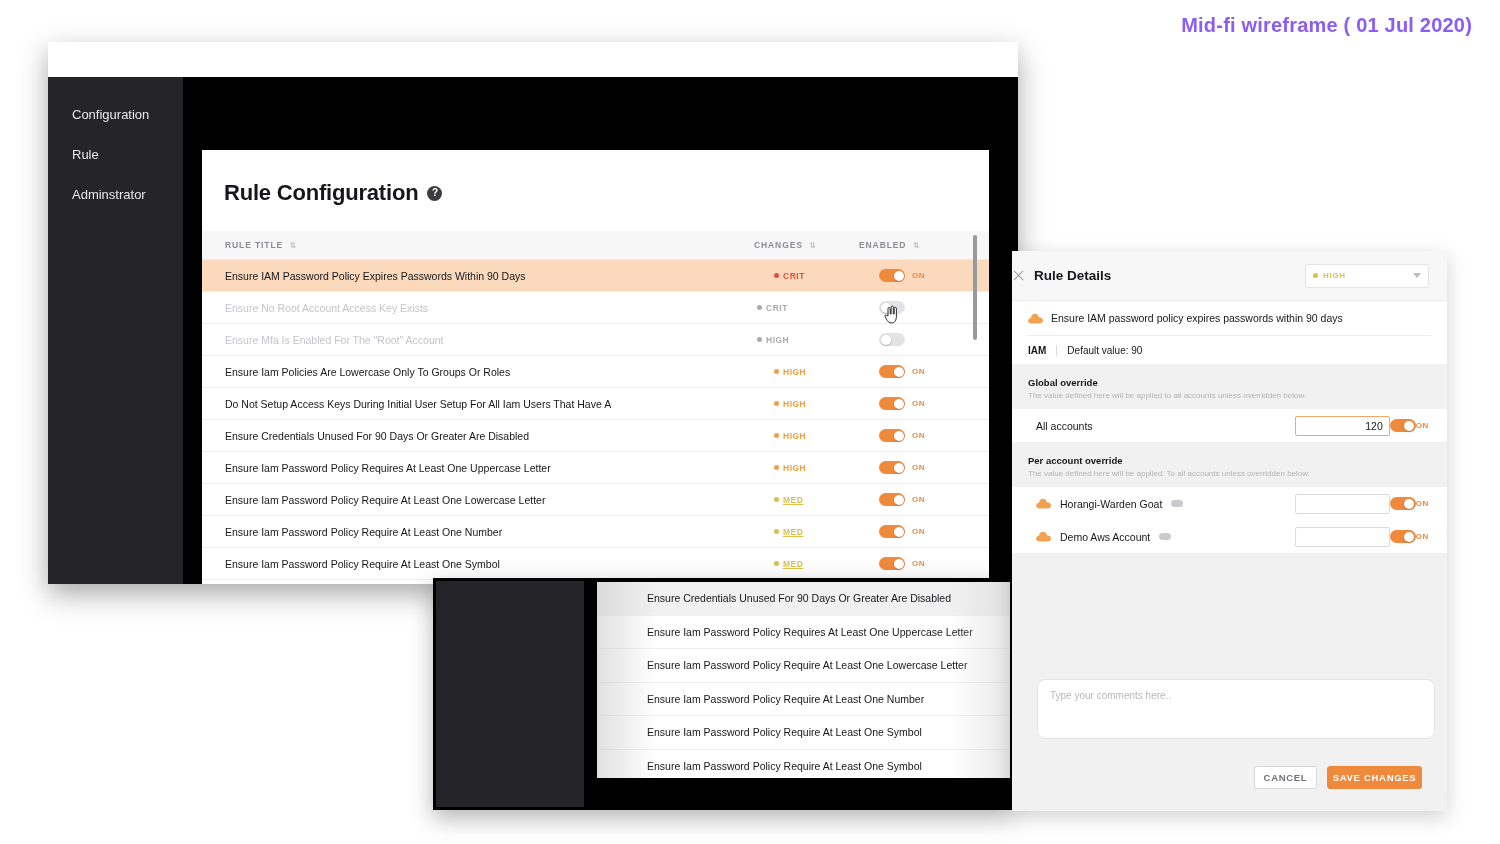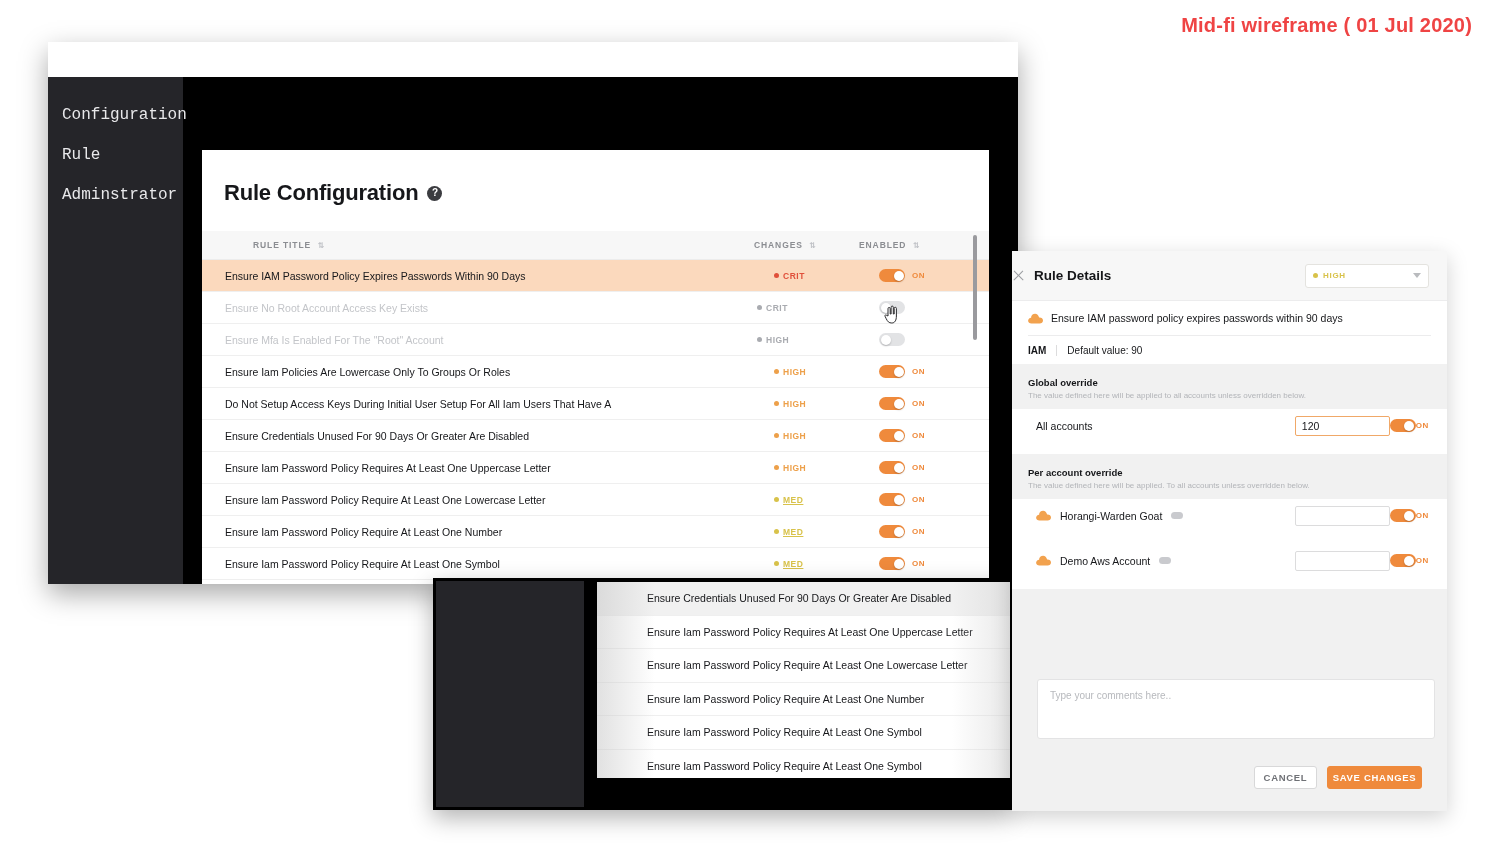--- a/index.html
+++ b/index.html
@@ -7,39 +7,39 @@
   body{
     width:1500px;height:844px;background:#ffffff;
     font-family:"Liberation Sans","DejaVu Sans",sans-serif;
     overflow:hidden;position:relative;
   }
   .canvas{position:absolute;inset:0;}
 
   
   .caption{
     position:absolute;right:28px;top:14px;
-    font-size:20px;font-weight:bold;color:#ef4444;
+    font-size:20px;font-weight:bold;color:#8b5cf6;
     letter-spacing:.2px;white-space:nowrap;
   }
 
   
   .window{
     position:absolute;left:48px;top:42px;width:970px;height:542px;
     background:#ffffff;box-shadow:0 10px 26px rgba(0,0,0,.34);
   }
   .window-topbar{position:absolute;left:0;top:0;width:100%;height:35px;background:#ffffff;}
   .window-body{position:absolute;left:0;top:35px;width:100%;height:507px;background:#000000;}
 
   .side-nav{
     position:absolute;left:0;top:0;width:135px;height:100%;
     background:#252529;
   }
   .side-nav .nav-item{
-    color:#e8e8ea;font-size:16px;margin-left:14px;
-    padding:0;line-height:20px;cursor:pointer;font-family:Liberation Mono, monospace;
+    color:#e8e8ea;font-size:13px;margin-left:24px;
+    padding:0;line-height:20px;cursor:pointer;
   }
   .side-nav .nav-item:nth-child(1){margin-top:28px;}
   .nav-spacer{height:20px;}
 
   
   .card{
     position:absolute;left:154px;top:73px;width:787px;height:434px;
     background:#ffffff;overflow:hidden;
   }
   .card-title{
@@ -51,21 +51,21 @@
     width:15px;height:15px;border-radius:50%;background:#3b3c40;
     color:#fff;font-size:10px;font-weight:bold;
     display:inline-flex;align-items:center;justify-content:center;
     line-height:1;
   }
 
   .table{margin-top:25px;position:relative;}
   .t-head{
     display:flex;align-items:center;height:28px;
     background:#f7f7f7;border-bottom:1px solid #ececec;
-    font-size:8.5px;letter-spacing:.9px;color:#8b8d92;font-weight:bold;padding-left:28px;
+    font-size:8.5px;letter-spacing:.9px;color:#8b8d92;font-weight:bold;
   }
   .col-title{flex:1;padding-left:23px;}
   .col-sev{width:105px;}
   .col-en{width:130px;}
   .sort{color:#bdbfc4;font-size:8px;margin-left:3px;}
 
   .t-body{position:relative;}
   .row{
     display:flex;align-items:center;height:31px;
     border-bottom:1px solid #efefef;background:#fff;font-size:10.5px;
@@ -160,38 +160,38 @@
   }
   .d-meta .k{font-weight:bold;padding-right:10px;border-right:1px solid #dcdcdd;}
   .d-meta .v{padding-left:10px;}
 
   .sec-label{padding:13px 16px 0 16px;}
   .sec-title{font-size:9.5px;font-weight:bold;color:#16171a;}
   .sec-sub{font-size:8px;color:#b2b4b8;margin-top:3px;}
 
   .ovr-list{background:#fff;margin-top:9px;}
   .ovr-row{
-    display:flex;align-items:center;height:33px;padding:0 18px 12px 24px;gap:0;
+    display:flex;align-items:center;height:33px;padding:0 18px 0 24px;gap:0;
   }
   .ovr-name{flex:1;font-size:10.5px;color:#16171a;display:flex;align-items:center;gap:9px;}
   .num-input{
     width:95px;height:20px;border:1px solid #f0a868;border-radius:2px;background:#fff;
-    font-size:10.5px;color:#16171a;text-align:left;padding:0 6px;
+    font-size:10.5px;color:#16171a;text-align:right;padding:0 6px;
     font-family:"Liberation Sans",sans-serif;box-sizing:border-box;
   }
   .num-input.plain{border:1px solid #dcdcdd;}
   .acct-badge{
     width:12px;height:7px;border-radius:4px;background:#c9cace;
     display:inline-flex;align-items:center;justify-content:center;
     font-size:5px;color:#fff;letter-spacing:.5px;
   }
 
   .comment-wrap{position:absolute;left:25px;bottom:68px;width:398px;}
   .comment-box{
-    width:100%;height:60px;border:1px solid #e3e3e4;border-radius:3px;background:#fff;
+    width:100%;height:60px;border:1px solid #e3e3e4;border-radius:8px;background:#fff;
     box-sizing:border-box;padding:10px 12px;font-size:10px;color:#16171a;resize:none;
     font-family:"Liberation Sans",sans-serif;
   }
   .comment-box::placeholder{color:#b7b9bd;}
   .d-footer{
     position:absolute;right:25px;bottom:22px;display:flex;gap:10px;align-items:center;
   }
   .btn{
     height:23px;border-radius:3px;font-size:9.5px;font-weight:bold;letter-spacing:.7px;
     display:inline-flex;align-items:center;justify-content:center;cursor:pointer;

